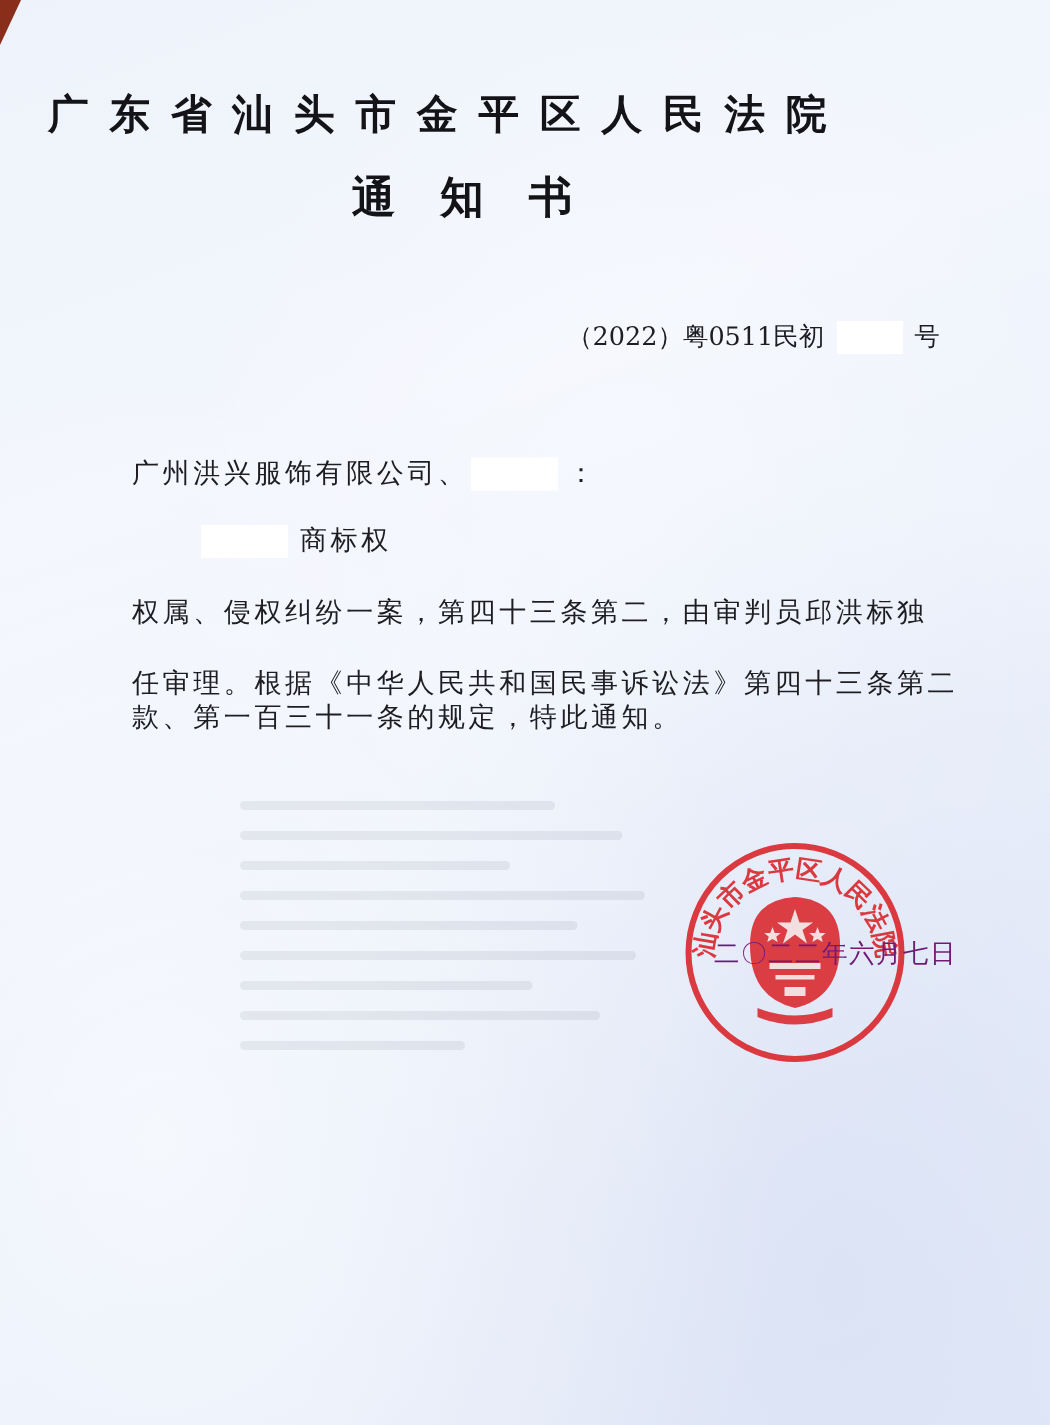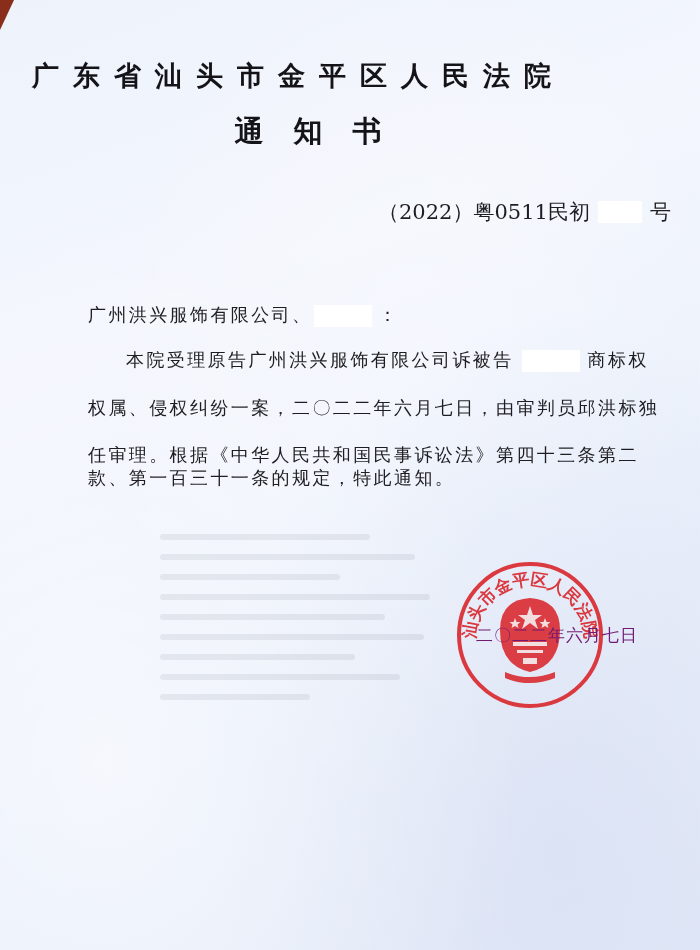--- a/index.html
+++ b/index.html
@@ -24,21 +24,21 @@
       position: absolute; left: 0; width: 597px; top: 58px; text-align: center;
       font-family: "DejaVu Sans", sans-serif; font-weight: bold; font-size: 27px;
       letter-spacing: 14px; color: #141418;
     }
     .doc-title {
       position: absolute; left: 0; width: 616px; top: 112px; text-align: center;
       font-family: "DejaVu Sans", sans-serif; font-weight: bold; font-size: 29px;
       letter-spacing: 30px; color: #141418; padding-left: 30px; box-sizing: border-box;
     }
     .case-no {
-      position: absolute; top: 198px; left: 378px; font-size: 21px; white-space: nowrap;
+      position: absolute; top: 213px; left: 378px; font-size: 17px; white-space: nowrap;
       display: flex; align-items: center;
     }
     .redact {
       display: inline-block; background: #ffffff; vertical-align: middle;
     }
     .line { position: absolute; font-size: 18px; white-space: nowrap; letter-spacing: 2.4px; display: flex; align-items: flex-end; }
     .seal {
       position: absolute; left: 455px; top: 560px; width: 150px; height: 150px;
     }
     .date {
@@ -75,25 +75,24 @@
   <span>号</span>
 </div>
 
 <div class="line" style="left:88px;top:303px;">
   <span>广州洪兴服饰有限公司、</span>
   <span class="redact" style="width:58px;height:22px;margin:0 6px 0 2px;"></span>
   <span>：</span>
 </div>
 
 <div class="line" style="left:126px;top:348px;">
-  <span>本院受理原告广州洪兴服饰有限公司诉被告</span>
   <span class="redact" style="width:58px;height:22px;margin:0 8px;"></span>
   <span>商标权</span>
 </div>
-<div class="line" style="left:88px;top:396px;">权属、侵权纠纷一案，二〇二二年六月七日，由审判员邱洪标独</div>
+<div class="line" style="left:88px;top:396px;">权属、侵权纠纷一案，第四十三条第二，由审判员邱洪标独</div>
 <div class="line" style="left:88px;top:443px;">任审理。根据《中华人民共和国民事诉讼法》第四十三条第二</div>
 <div class="line" style="left:88px;top:466px;">款、第一百三十一条的规定，特此通知。</div>
 
 <svg class="seal" viewBox="0 0 150 150">
   <defs>
     <path id="sealArc" d="M 22 95 A 55 55 0 1 1 128 95"></path>
   </defs>
   <circle cx="75" cy="75" r="71" fill="none" stroke="#d9262b" stroke-width="4" opacity="0.9"></circle>
   <text font-family="DejaVu Serif, serif" font-size="17" fill="#d9262b" font-weight="bold" opacity="0.9">
     <textPath href="#sealArc" startOffset="50%" text-anchor="middle">汕头市金平区人民法院</textPath>

